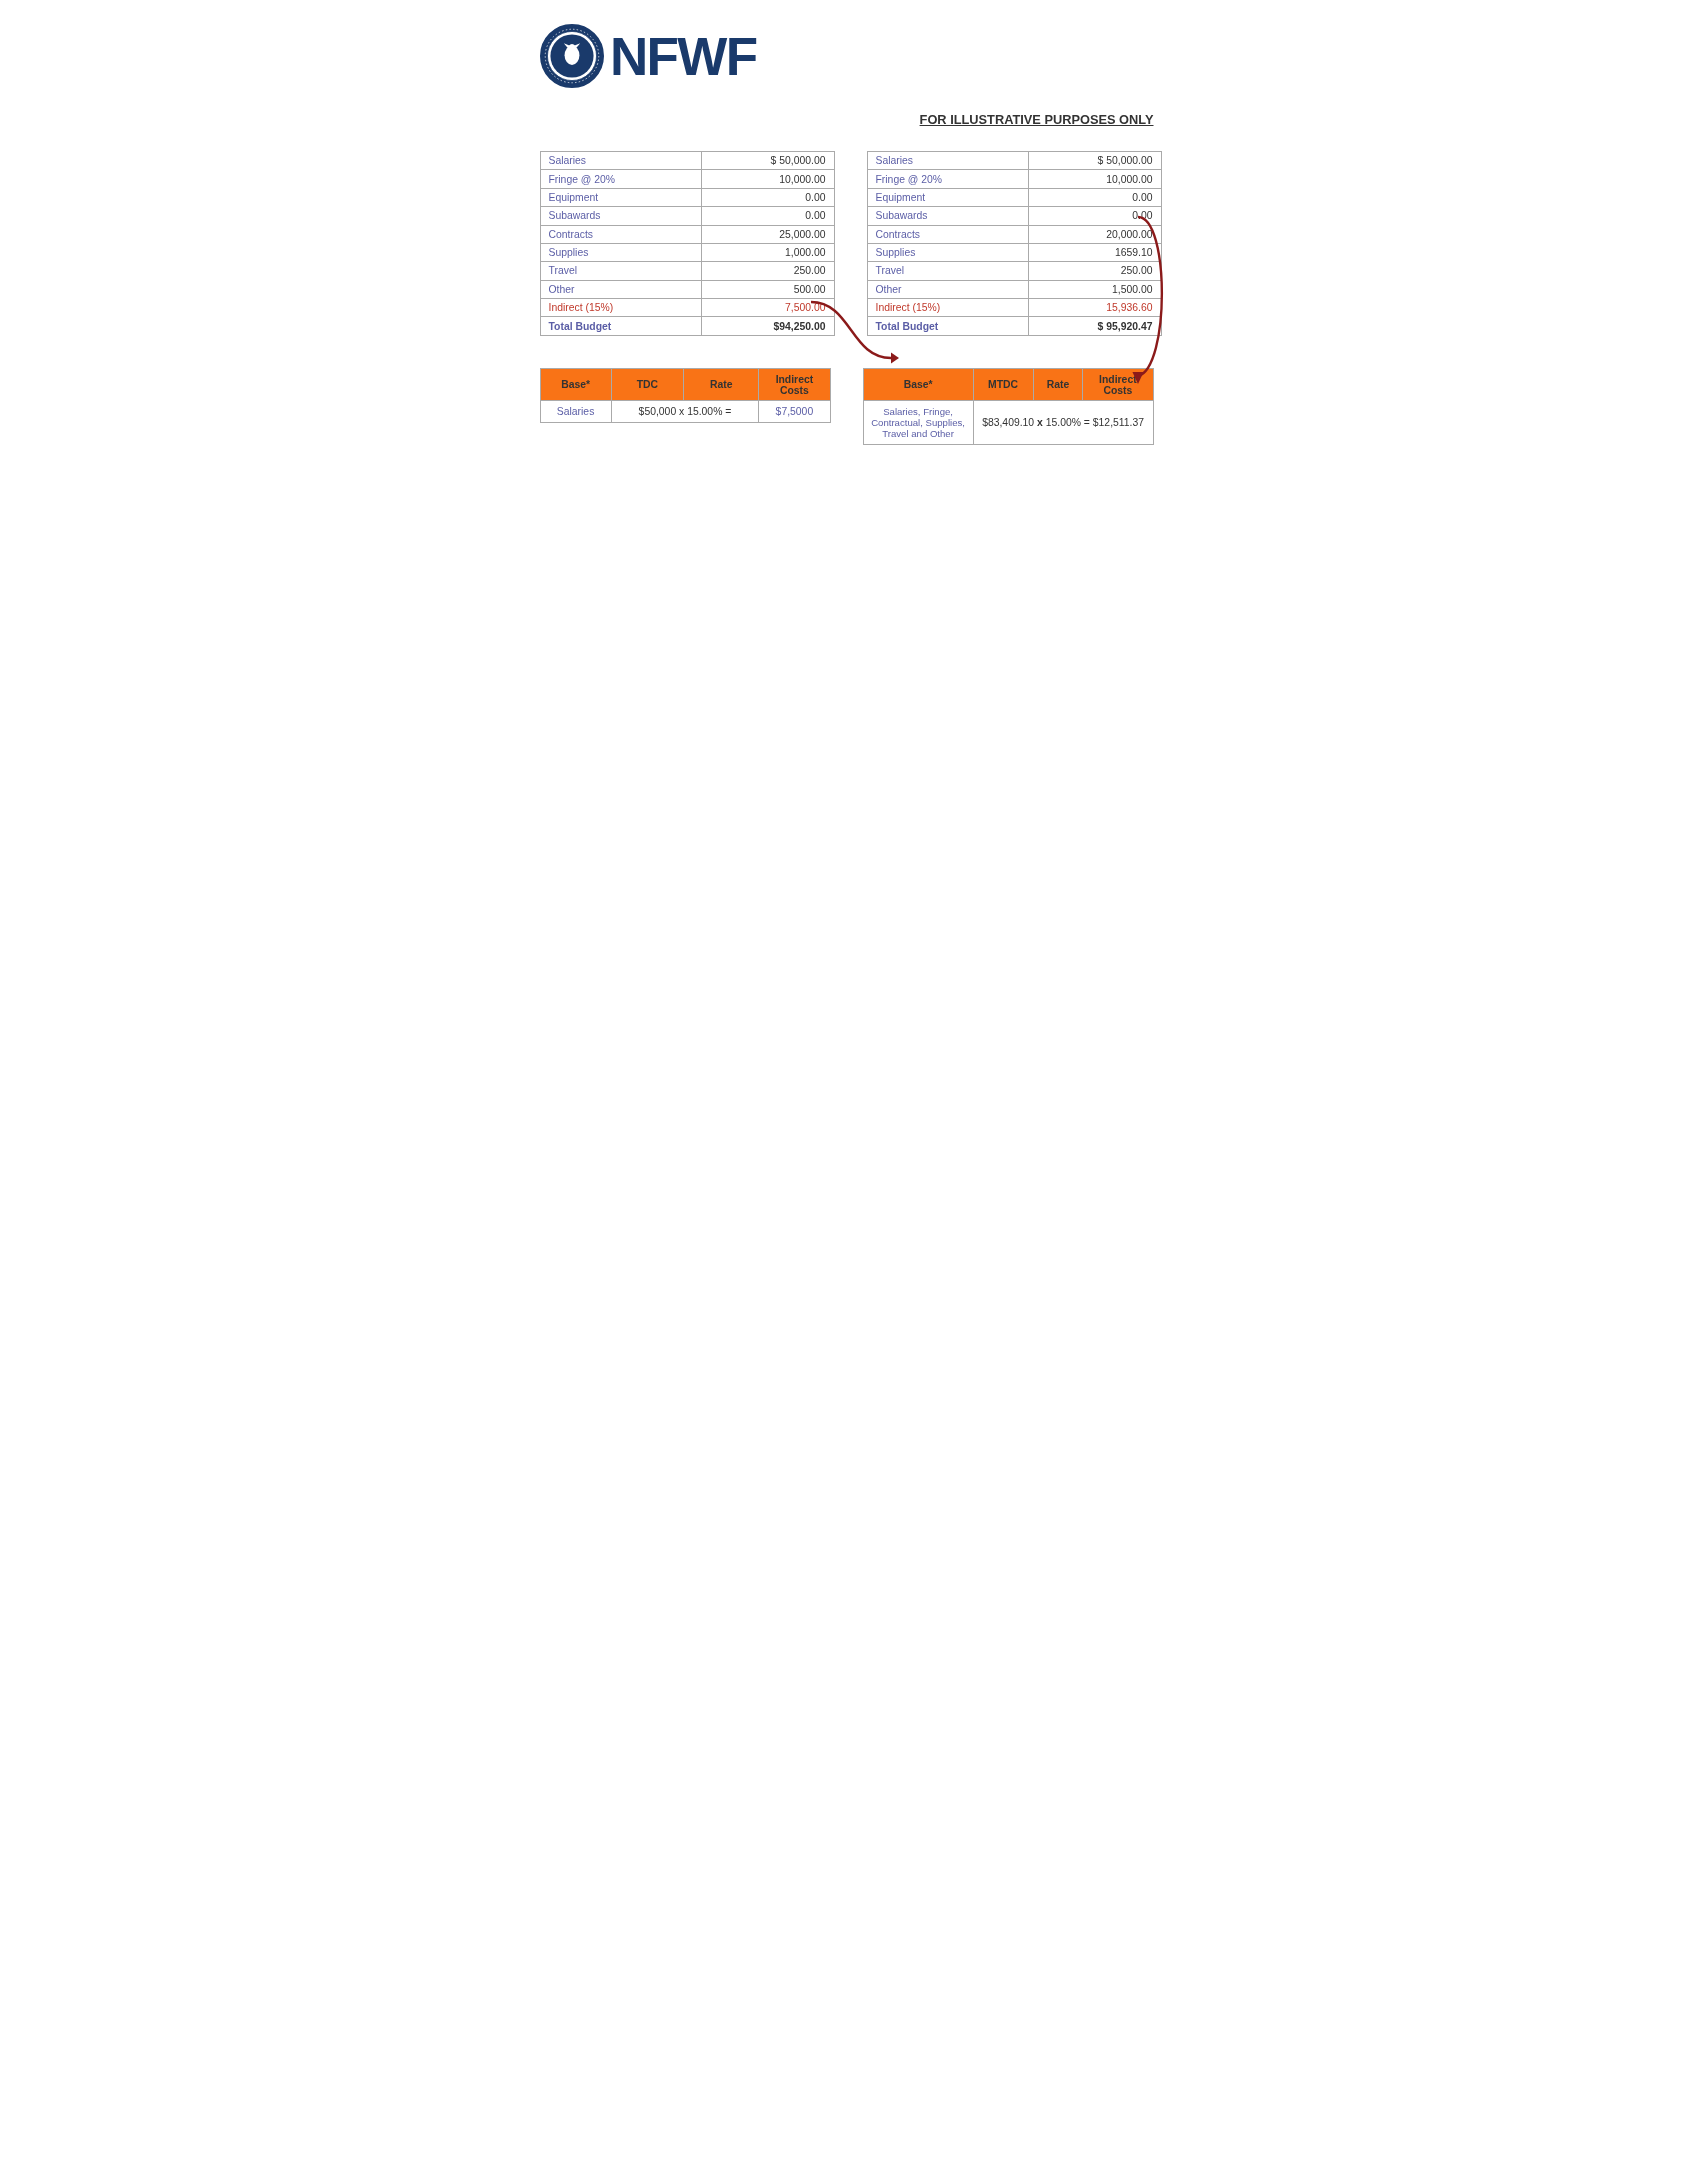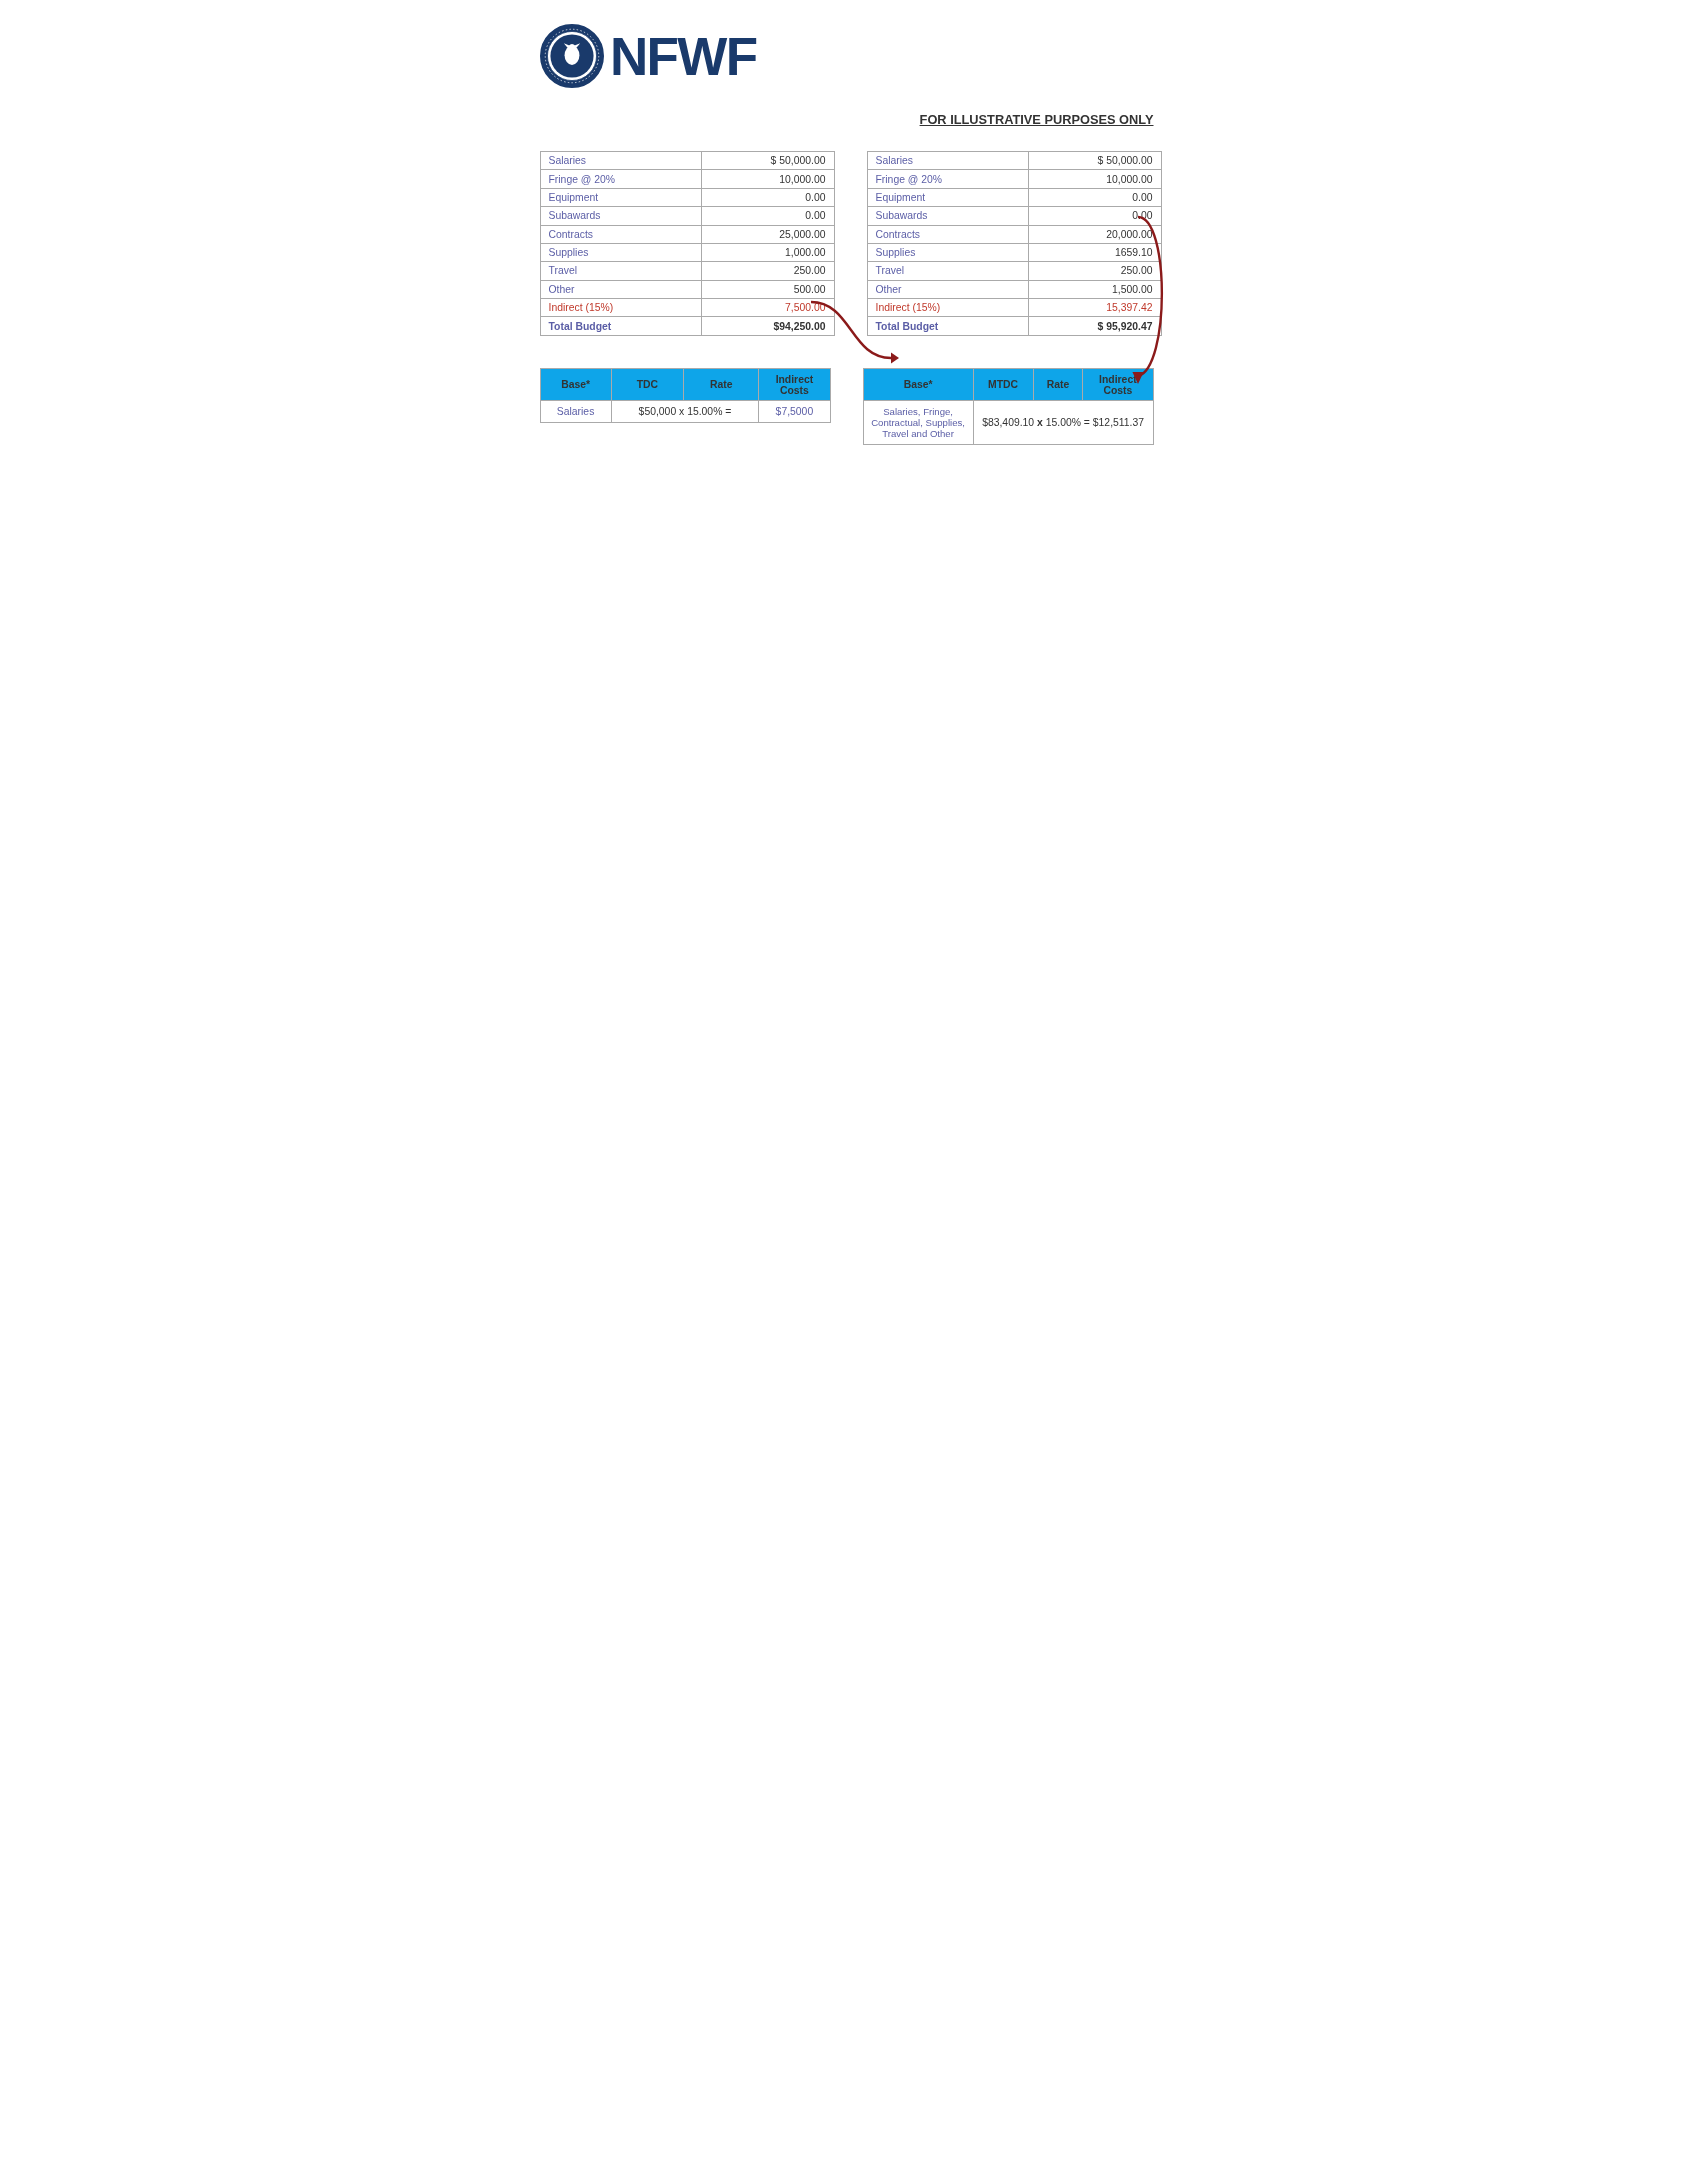--- a/index.html
+++ b/index.html
@@ -99,21 +99,21 @@
     }
     .calc-table th, .calc-table td {
       border: 0.8px solid #aaa;
       padding: 4.8px 6.4px;
       font-size: 10.4px;
       text-align: center;
     }
     .calc-table th {
       font-weight: bold;
       color: #333;
-      background: #0ea5e9;
+      background: #f97316;
     }
 
     .bottom-section {
       display: flex;
       gap: 32px;
       margin-top: 8px;
     }
 
     .calc-wrapper {
       position: relative;
@@ -229,21 +229,21 @@
             <tr>
               <td class="label-col" style="color: rgb(91, 94, 166);">Travel</td>
               <td class="value-col value-right">250.00</td>
             </tr>
             <tr>
               <td class="label-col" style="color: rgb(91, 94, 166);">Other</td>
               <td class="value-col value-right">1,500.00</td>
             </tr>
             <tr class="indirect-row">
               <td class="label-col" style="color: rgb(192, 57, 43);">Indirect (15%)</td>
-              <td class="value-col value-right" style="color: rgb(192, 57, 43);">15,397.42</td>
+              <td class="value-col value-right" style="color: rgb(192, 57, 43);">15,936.60</td>
             </tr>
             <tr class="total-row">
               <td class="label-col">Total Budget</td>
               <td class="value-col value-right" style="font-weight: bold;">$ 95,920.47</td>
             </tr>
           </tbody>
       </table>
     </div>
   </div>
 

